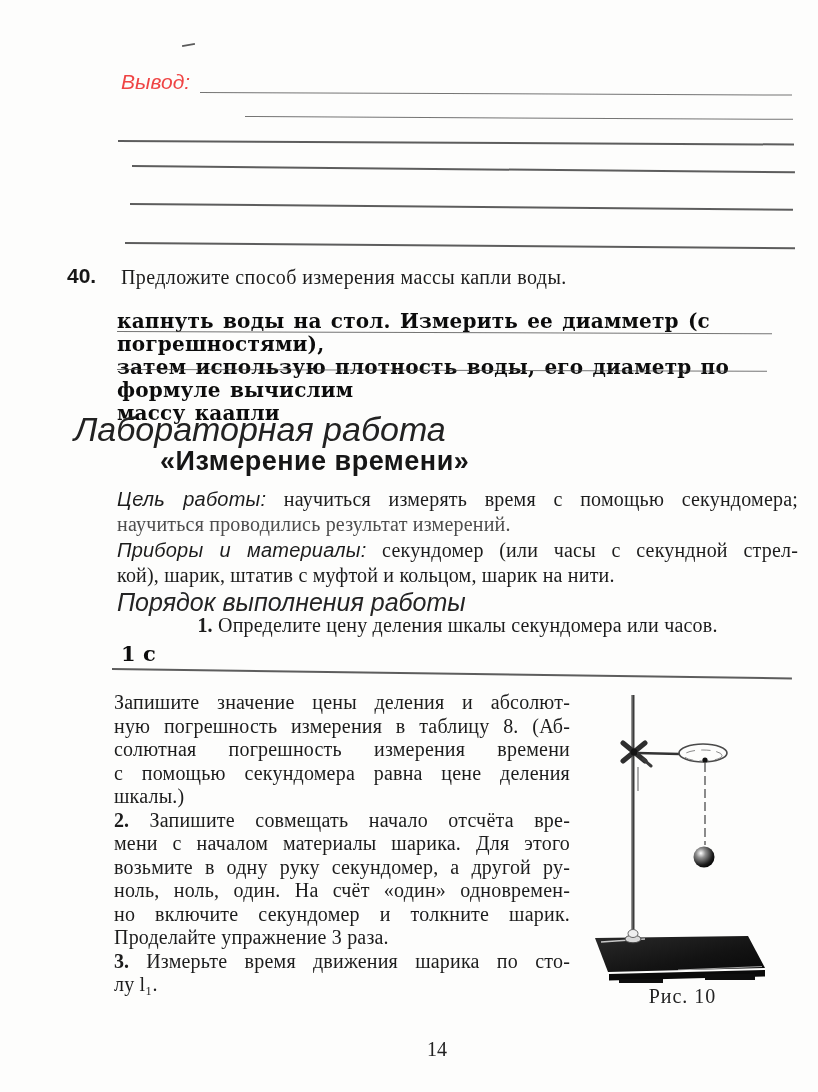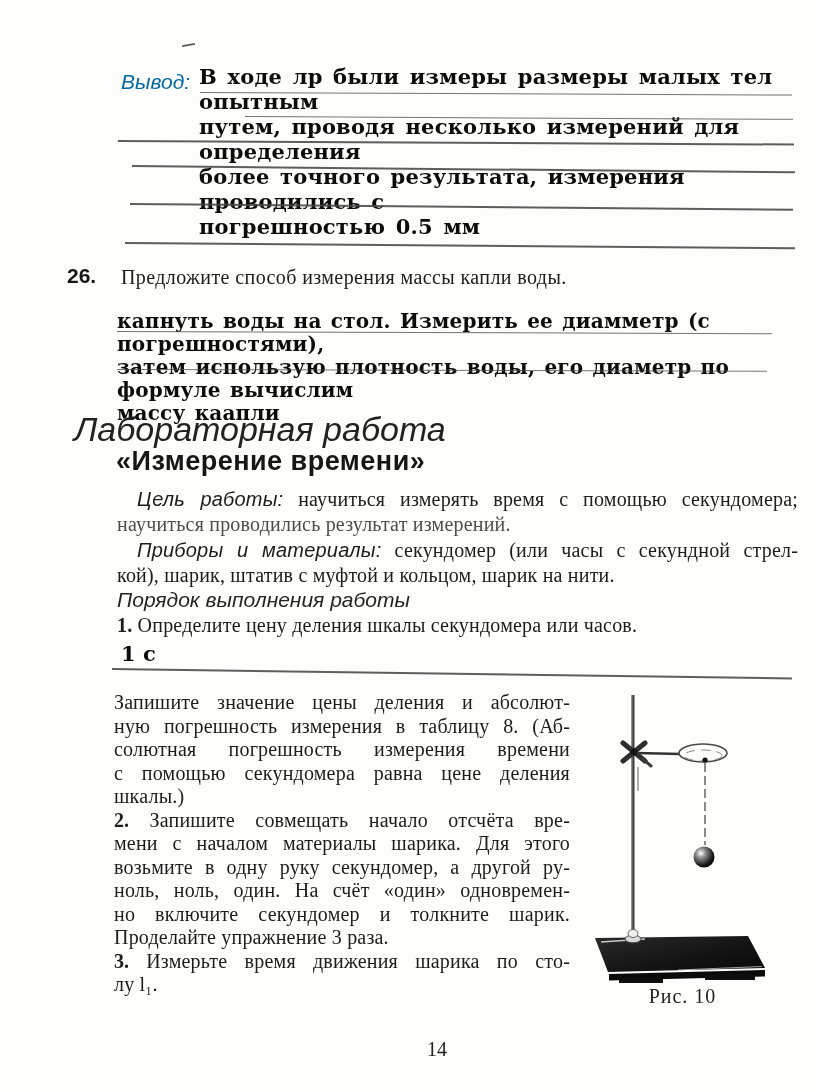--- a/index.html
+++ b/index.html
@@ -8,65 +8,59 @@
     background:#fdfdfc; overflow:hidden;
     font-family:"Liberation Serif","DejaVu Serif",serif;
     color:#1c1c1c;
   }
   .abs{position:absolute;}
   
   .rule{position:absolute; height:2px; background:#474747; transform-origin:left center; opacity:.88;}
   .rule.thin{height:1.4px; opacity:.75;}
   
   .hand{font-family:"DejaVu Serif","Liberation Serif",serif; font-weight:bold; color:#0c0c0c;}
-  .concl-label{font-family:"Liberation Sans","DejaVu Sans",sans-serif; font-style:italic; font-size:21px; color:#0369a1;}
+  .concl-label{font-family:"Liberation Sans","DejaVu Sans",sans-serif; font-style:italic; font-size:21px; color:#ef4444;}
   .concl-lines{width:610px; font-size:21px; line-height:25px; word-spacing:3px; letter-spacing:.2px;}
   
   .task-num{font-family:"Liberation Sans","DejaVu Sans",sans-serif; font-weight:bold; font-size:21px; color:#171717;}
   .task-q{font-size:20px; letter-spacing:.4px;}
   .answer-lines{width:690px; font-size:20px; line-height:23px; word-spacing:2px; letter-spacing:.2px;}
   
   .kicker{font-family:"Liberation Sans","DejaVu Sans",sans-serif; font-style:italic; font-size:34px; color:#222;}
-  .lab-title{font-family:"Liberation Sans","DejaVu Sans",sans-serif; font-weight:bold; font-size:27px; letter-spacing:.5px; color:#161616;}
-  .ital-label{font-family:"Liberation Sans","DejaVu Sans",sans-serif; font-style:italic;margin-left:20px;}
+  .lab-title{font-family:"Liberation Sans","DejaVu Sans",sans-serif; font-weight:bold; font-size:27px; letter-spacing:.5px; color:#161616;margin-left:44px;}
+  .ital-label{font-family:"Liberation Sans","DejaVu Sans",sans-serif; font-style:italic;}
   .wide-line{width:681px; font-size:20px; line-height:25px; letter-spacing:.2px;}
   .just{text-align:justify; text-align-last:justify;}
   .faded{color:#4d4d4d;}
-  .proc-head{font-family:"Liberation Sans","DejaVu Sans",sans-serif; font-style:italic; font-size:21px; color:#242424;}
+  .proc-head{font-family:"Liberation Sans","DejaVu Sans",sans-serif; font-style:italic; font-size:25px; color:#242424;}
   .step-ans{font-size:21px;}
   
   .bodyline{position:relative; width:456px; height:23.5px; line-height:23.5px; font-size:20px; letter-spacing:.2px;}
   .bodyline b{letter-spacing:0;}
   .caption{font-size:20px; letter-spacing:1px; color:#242424; text-align:center;}
   .pagenum{width:818px; text-align:center; font-size:20px; color:#222;}
   .stray{position:absolute; background:#5a5a5a;}
 </style>
 </head>
 <body>
 
 <div class="page">
 
   <div class="stray" style="left:182px;top:44px;width:13px;height:2px;transform:rotate(-10deg);"></div>
 
   <div class="abs concl-label" style="left:121px;top:70px;">Вывод:</div>
-  <div class="abs hand concl-lines" style="left:199px;top:64px;">
-    <div>В ходе лр были измеры размеры малых тел опытным</div>
-    <div>путем, проводя несколько измерений для определения</div>
-    <div>более точного результата, измерения проводились с</div>
-    <div>погрешностью 0.5 мм</div>
-  </div>
 
   <div class="rule thin" style="left:200px;top:92px;width:592px;transform:rotate(.25deg);"></div>
   <div class="rule thin" style="left:245px;top:116px;width:548px;transform:rotate(.3deg);"></div>
   <div class="rule" style="left:118px;top:140px;width:676px;transform:rotate(.3deg);"></div>
   <div class="rule" style="left:132px;top:165px;width:663px;transform:rotate(.55deg);"></div>
   <div class="rule" style="left:130px;top:203px;width:663px;transform:rotate(.5deg);"></div>
   <div class="rule" style="left:125px;top:242px;width:670px;transform:rotate(.45deg);"></div>
 
-  <div class="abs task-num" style="left:67px;top:264px;">26.</div>
+  <div class="abs task-num" style="left:67px;top:264px;">40.</div>
   <div class="abs task-q" style="left:121px;top:266px;">Предложите способ измерения массы капли воды.</div>
 
   <div class="abs hand answer-lines" style="left:117px;top:310px;">
     <div>капнуть воды на стол. Измерить ее диамметр (с погрешностями),</div>
     <div>затем использую плотность воды, его диаметр по формуле вычислим</div>
     <div>массу каапли</div>
   </div>
   <div class="rule thin" style="left:117px;top:331px;width:655px;transform:rotate(.2deg);"></div>
   <div class="rule thin" style="left:117px;top:369px;width:650px;transform:rotate(.15deg);"></div>
 
@@ -77,21 +71,21 @@
     <span class="ital-label">Цель работы:</span><span> научиться измерять время с помощью секундомера;</span>
   </div>
   <div class="abs wide-line faded" style="left:117px;top:512px;">научиться проводились результат измерений.</div>
 
   <div class="abs wide-line just" style="left:117px;top:538px;">
     <span class="ital-label">Приборы и материалы:</span><span> секундомер (или часы с секундной стрел-</span>
   </div>
   <div class="abs wide-line" style="left:117px;top:563px;">кой), шарик, штатив с муфтой и кольцом, шарик на нити.</div>
 
   <div class="abs proc-head" style="left:117px;top:588px;">Порядок выполнения работы</div>
-  <div class="abs wide-line" style="left:117px;top:613px;">
+  <div class="abs wide-line" style="left:117px;top:613px;text-align:center;">
     <b>1.</b><span> Определите цену деления шкалы секундомера или часов.</span>
   </div>
   <div class="abs hand step-ans" style="left:121px;top:641px;">1 с</div>
   <div class="rule" style="left:112px;top:668px;width:680px;transform:rotate(.8deg);"></div>
 
   <div class="abs" style="left:114px;top:691px;">
     <div class="bodyline just"><span>Запишите значение цены деления и абсолют-</span></div>
     <div class="bodyline just"><span>ную погрешность измерения в таблицу 8. (Аб-</span></div>
     <div class="bodyline just"><span>солютная погрешность измерения времени</span></div>
     <div class="bodyline just"><span>с помощью секундомера равна цене деления</span></div>

